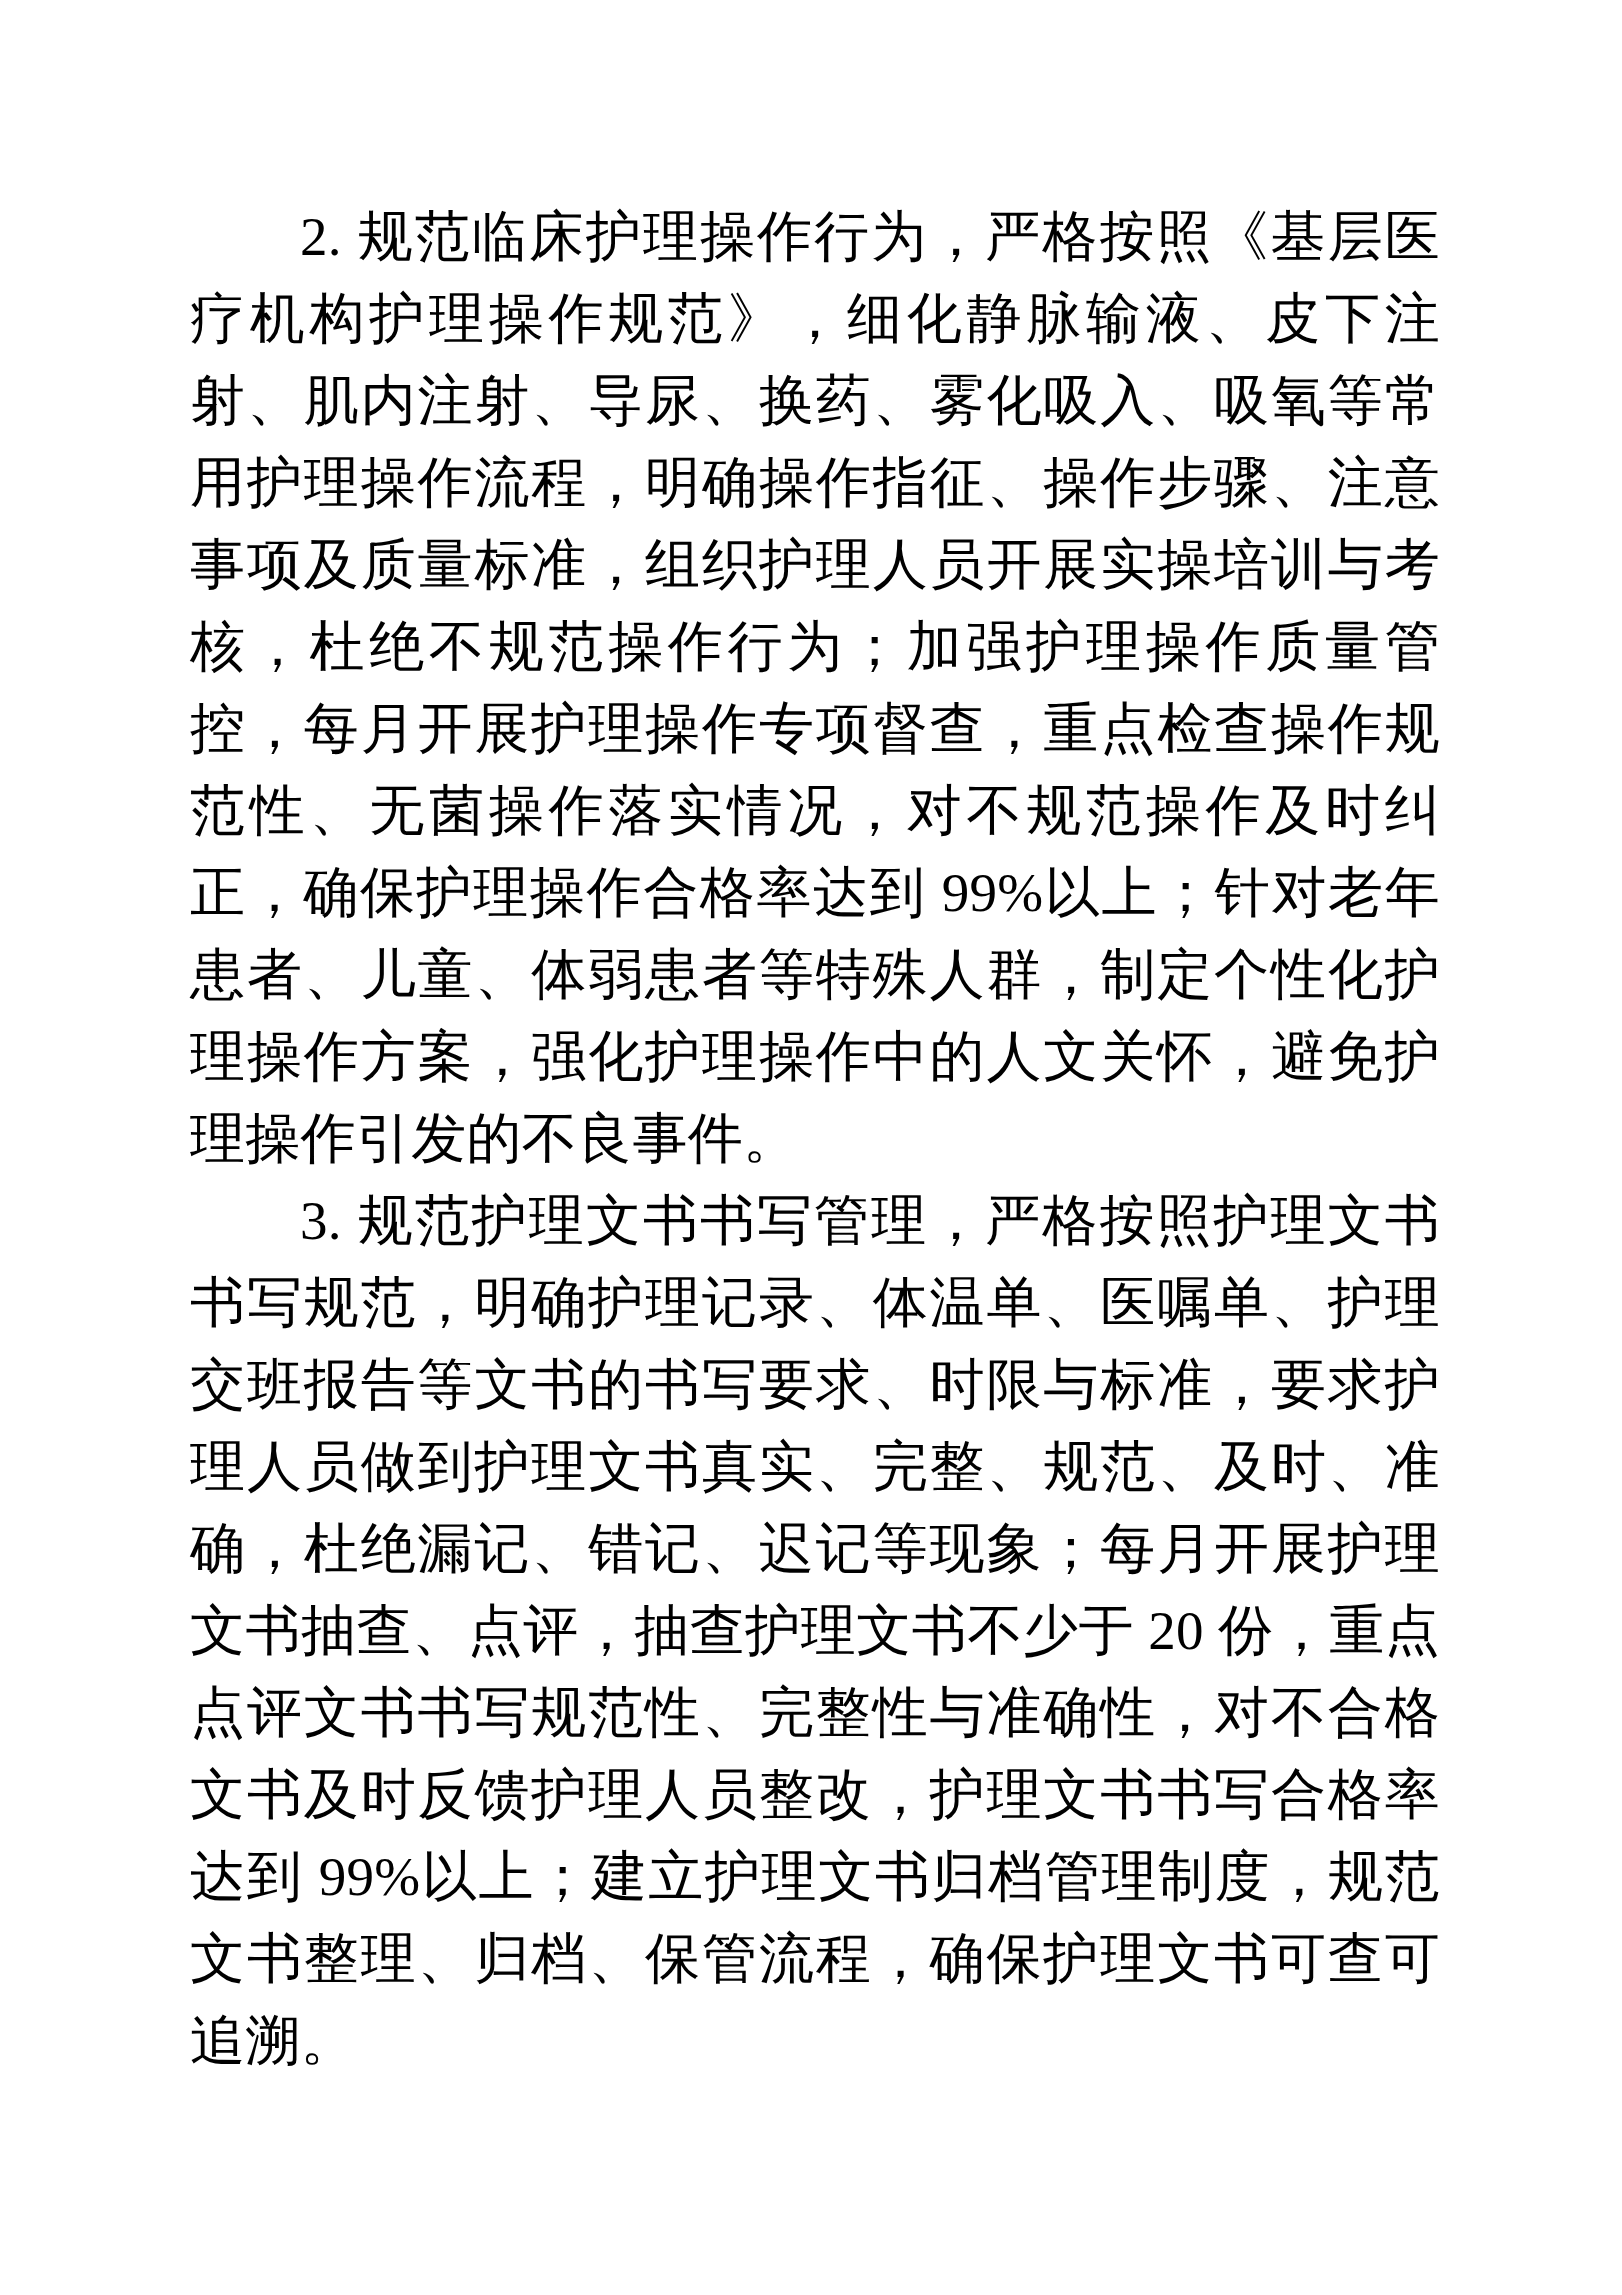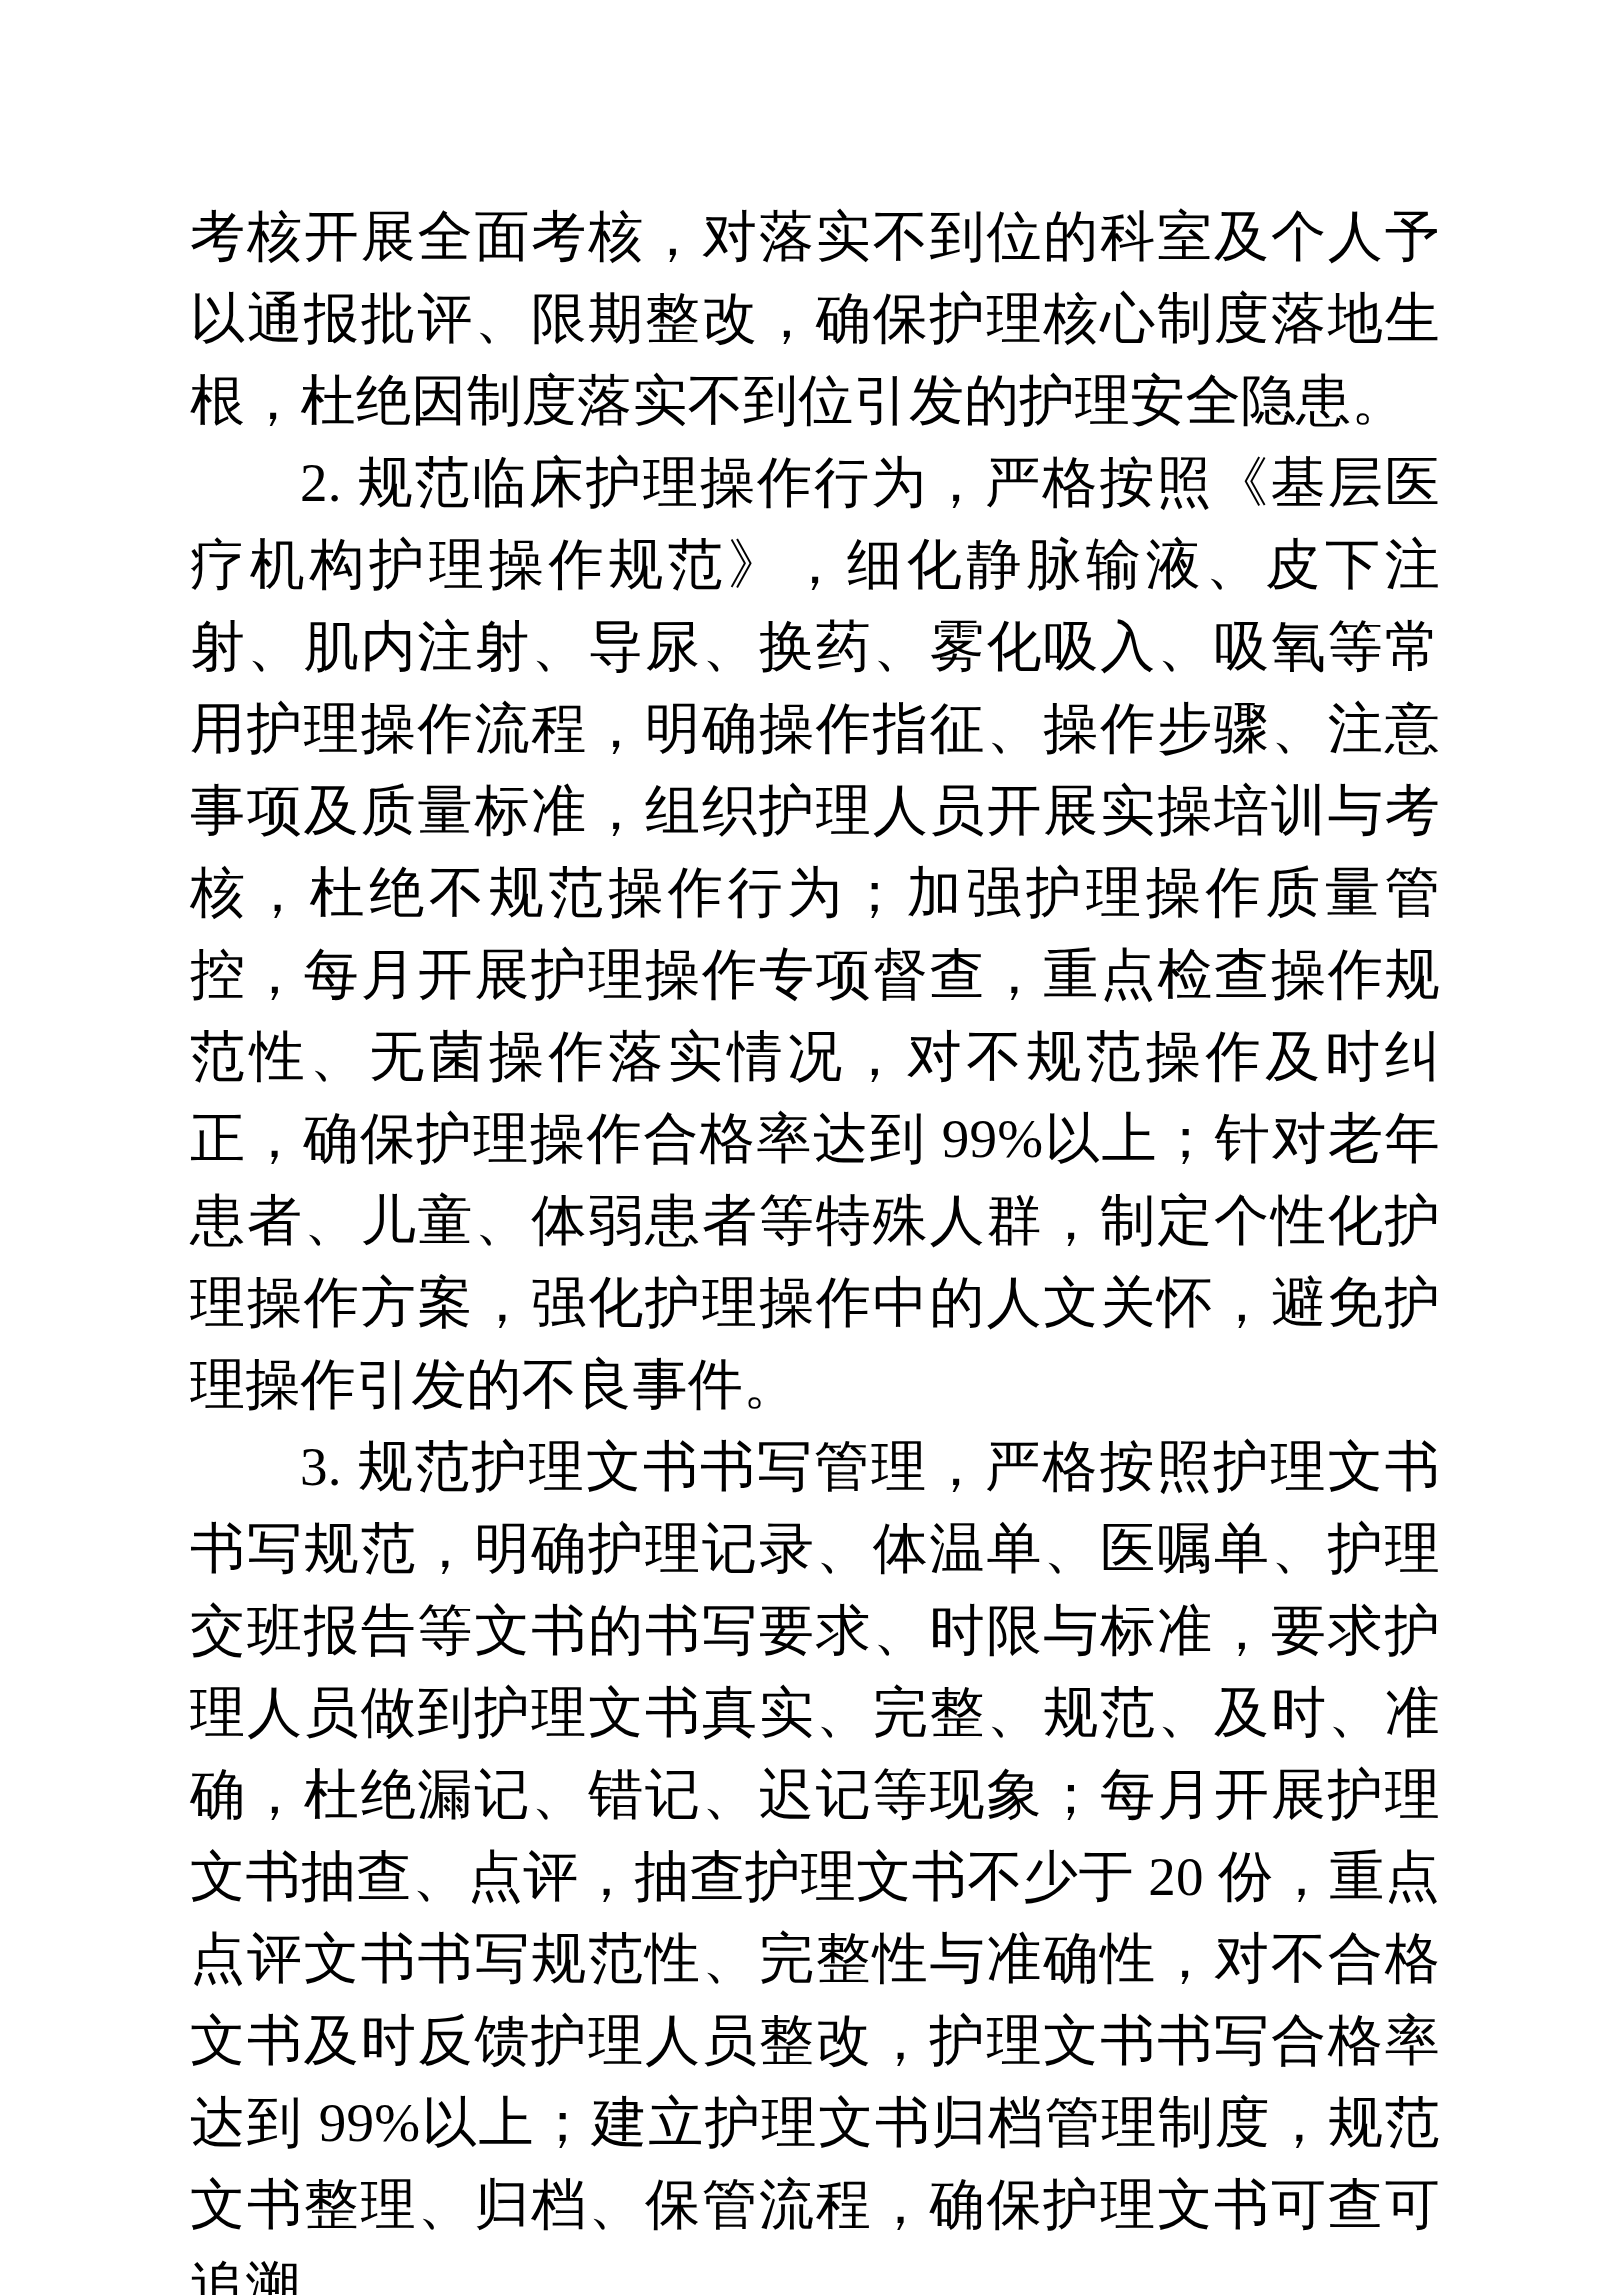--- a/index.html
+++ b/index.html
@@ -43,21 +43,20 @@
   .para + .para {
     margin-top: 0;
   }
 </style>
 </head>
 <body>
 
 <div class="page">
   <div class="page-body">
 
-    <p class="para">考核开展全面考核，对落实不到位的科室及个人予以通报批评、限期整改，确保护理核心制度落地生根，杜绝因制度落实不到位引发的护理安全隐患。</p>
 
     <p class="para indent">2. 规范临床护理操作行为，严格按照《基层医疗机构护理操作规范》，细化静脉输液、皮下注射、肌内注射、导尿、换药、雾化吸入、吸氧等常用护理操作流程，明确操作指征、操作步骤、注意事项及质量标准，组织护理人员开展实操培训与考核，杜绝不规范操作行为；加强护理操作质量管控，每月开展护理操作专项督查，重点检查操作规范性、无菌操作落实情况，对不规范操作及时纠正，确保护理操作合格率达到 99%以上；针对老年患者、儿童、体弱患者等特殊人群，制定个性化护理操作方案，强化护理操作中的人文关怀，避免护理操作引发的不良事件。</p>
 
     <p class="para indent">3. 规范护理文书书写管理，严格按照护理文书书写规范，明确护理记录、体温单、医嘱单、护理交班报告等文书的书写要求、时限与标准，要求护理人员做到护理文书真实、完整、规范、及时、准确，杜绝漏记、错记、迟记等现象；每月开展护理文书抽查、点评，抽查护理文书不少于 20 份，重点点评文书书写规范性、完整性与准确性，对不合格文书及时反馈护理人员整改，护理文书书写合格率达到 99%以上；建立护理文书归档管理制度，规范文书整理、归档、保管流程，确保护理文书可查可追溯。</p>
 
   </div>
 </div>
 
 
 </body></html>

